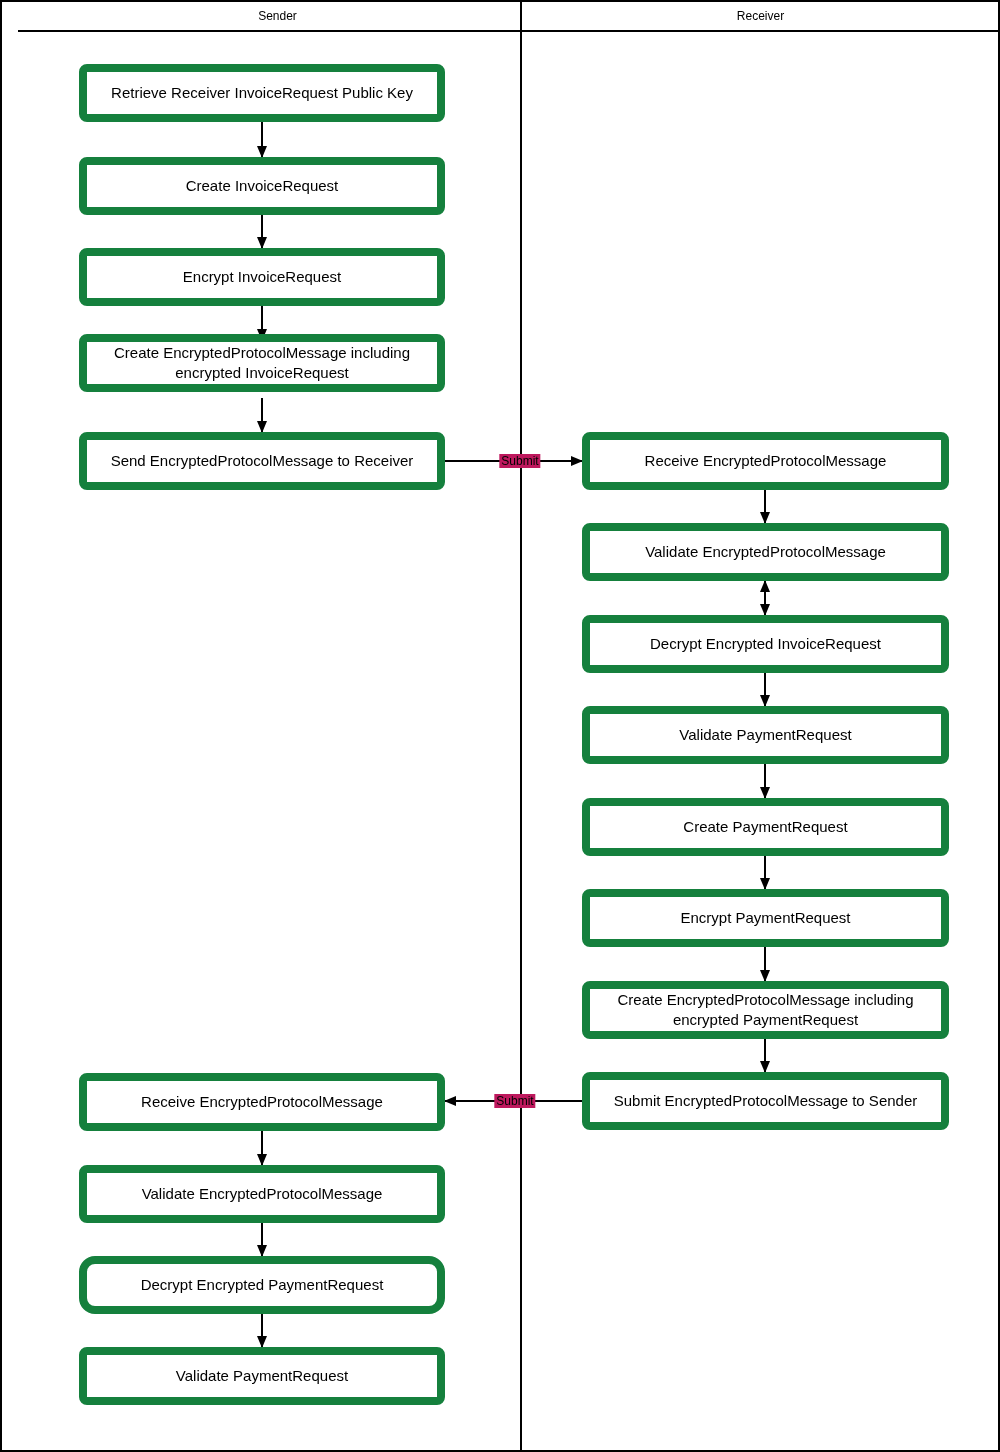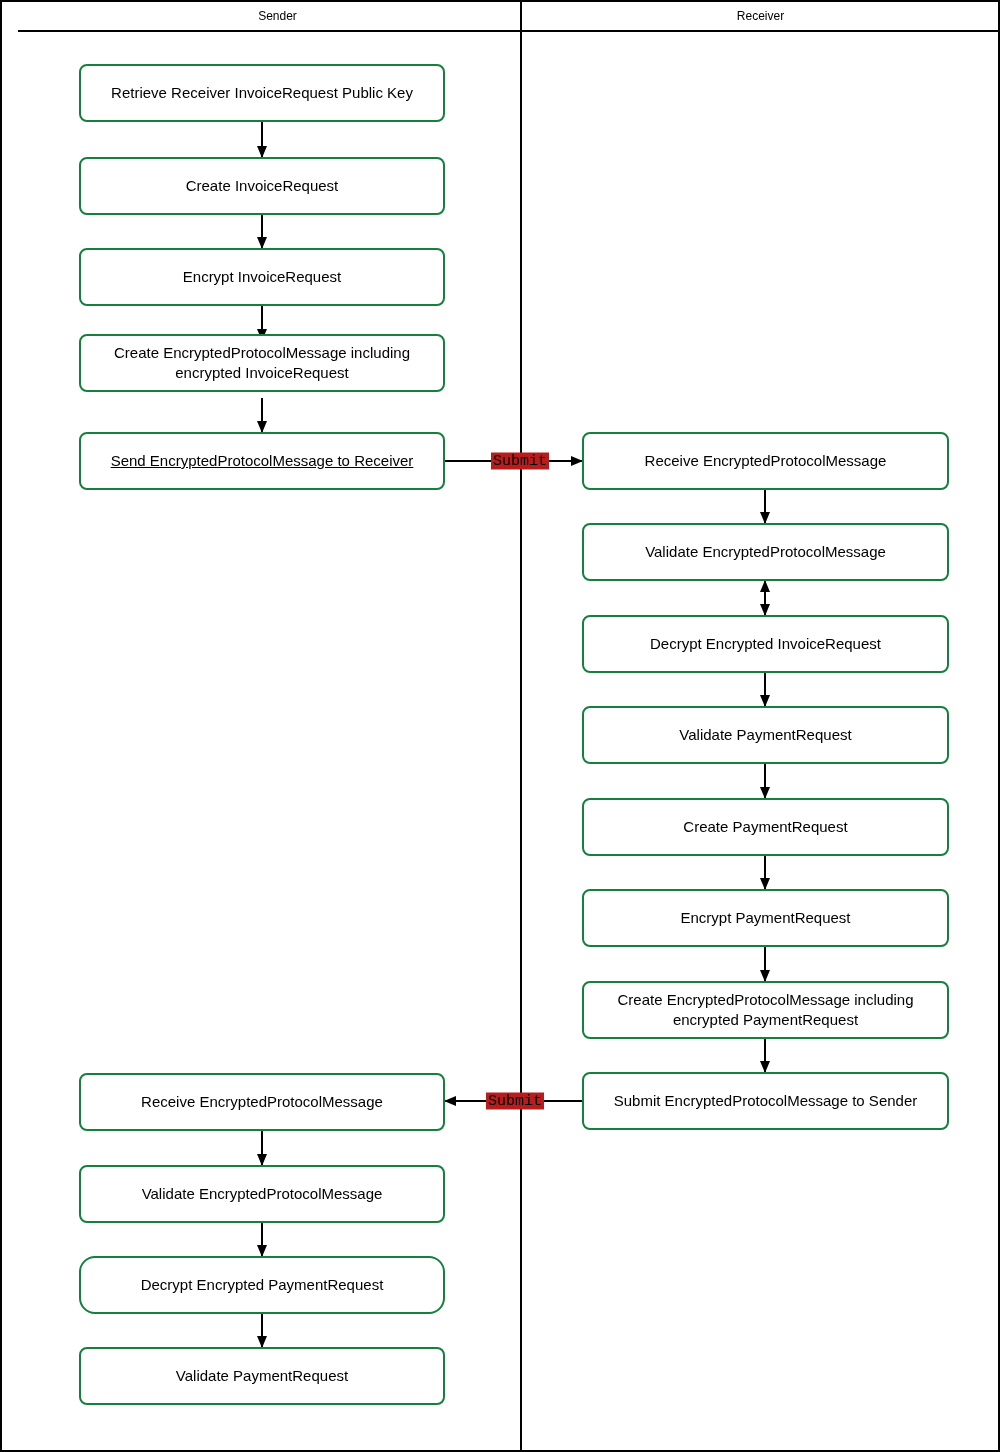--- a/index.html
+++ b/index.html
@@ -35,21 +35,21 @@
     position: absolute;
     top: 0;
     left: 518px;
     width: 2px;
     height: 1448px;
     background: #000000;
   }
   .flow-box {
     position: absolute;
     box-sizing: border-box;
-    border: 2px solid #15803d;
+    border: 8px solid #15803d;
     border-radius: 8px;
     background: #ffffff;
     display: flex;
     align-items: center;
     justify-content: center;
     text-align: center;
     font-size: 15px;
     line-height: 1.35;
     color: #000000;
     padding: 2px 14px;
@@ -62,27 +62,26 @@
     top: 0;
     left: 0;
     width: 1000px;
     height: 1452px;
     z-index: 1;
     pointer-events: none;
   }
   .connector-label {
     position: absolute;
     transform: translate(-50%, -50%);
-    background: #b91c1c;
-    font-size: 15px;
+    background: #be185d;
+    font-size: 12px;
     color: #000000;
     padding: 0 2px;
     z-index: 3;
     white-space: nowrap;
-    font-family: Liberation Mono, monospace;
   }
 </style>
 </head>
 <body>
 
 <div class="canvas">
 
   <div class="lane-header sender">
     <span>Sender</span>
   </div>
@@ -128,21 +127,21 @@
     </div>
   <div class="flow-box sender-col" style="top:246px;">
       <span>Encrypt InvoiceRequest</span>
     </div>
   <div class="flow-box sender-col" style="top:155px;">
       <span>Create InvoiceRequest</span>
     </div>
   <div class="flow-box sender-col" style="top:332px;">
       <span>Create EncryptedProtocolMessage including encrypted InvoiceRequest</span>
     </div>
-  <div class="flow-box sender-col" style="top:430px;text-decoration:underline;">
+  <div class="flow-box sender-col" style="top:430px;">
       <span>Send EncryptedProtocolMessage to Receiver</span>
     </div>
   <div class="flow-box sender-col" style="top:1071px;">
       <span>Receive EncryptedProtocolMessage</span>
     </div>
   <div class="flow-box sender-col" style="top:1163px;">
       <span>Validate EncryptedProtocolMessage</span>
     </div>
   <div class="flow-box sender-col" style="top:1254px;border-radius:16px;">
       <span>Decrypt Encrypted PaymentRequest</span>

